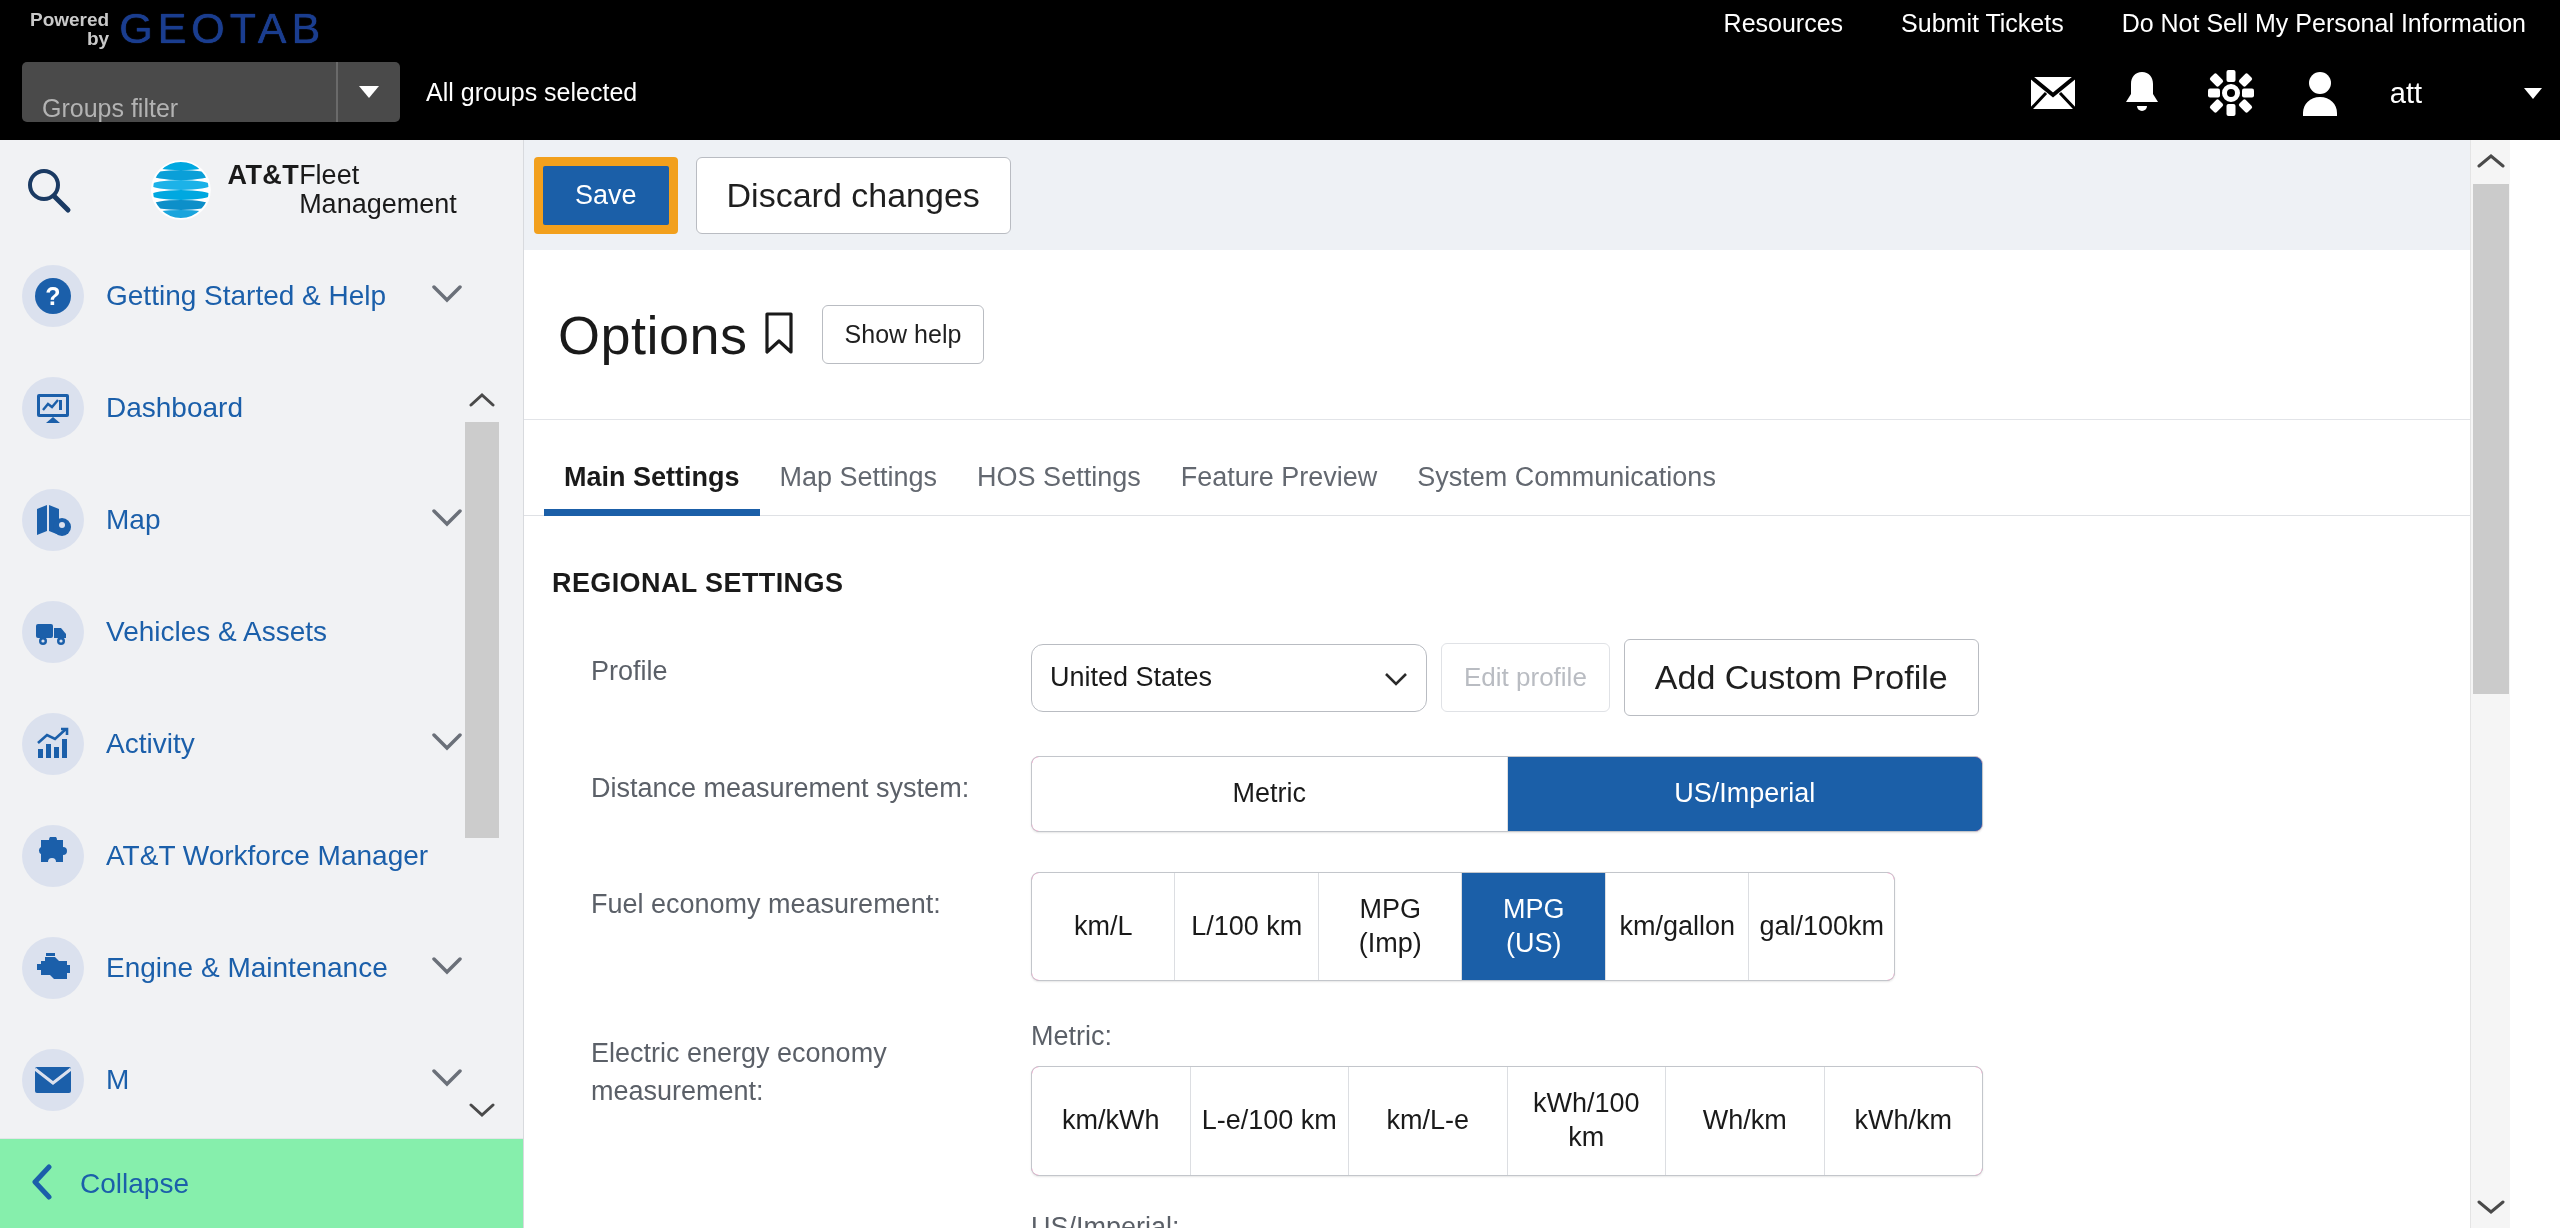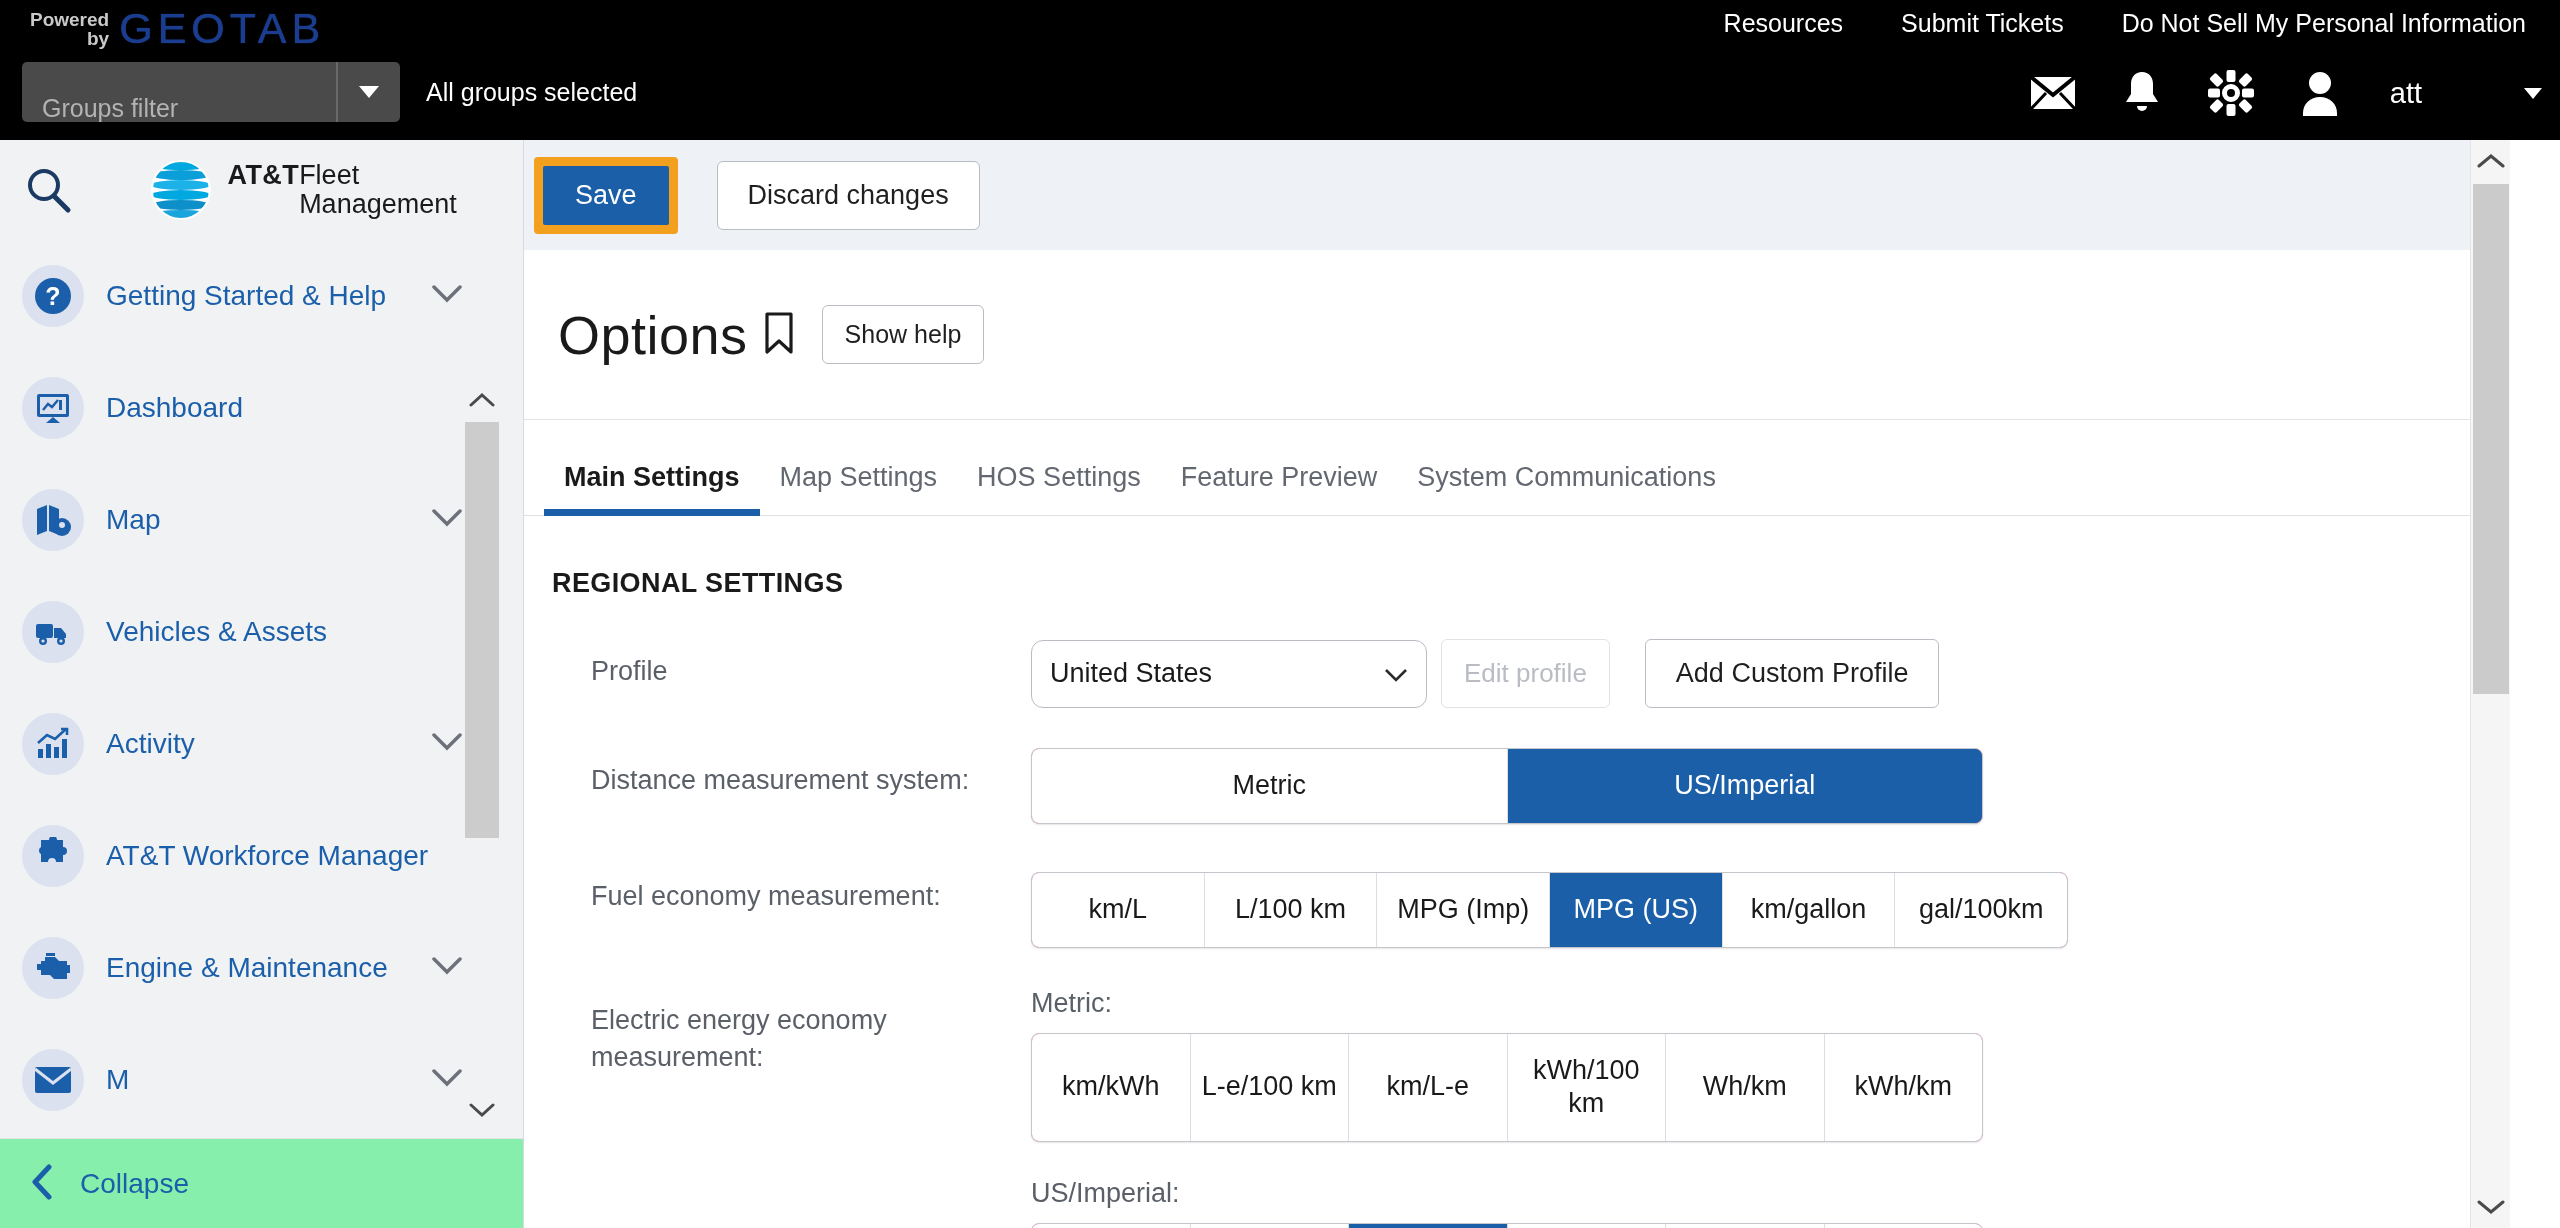--- a/index.html
+++ b/index.html
@@ -145,22 +145,22 @@
   .save-focus {
     padding: 9px; background: #f2a01d; border-radius: 4px;
   }
   .btn-save {
     background: #1b5fa8; color: #ffffff; border: none;
     font-size: 27px; font-family: inherit;
     padding: 14px 32px; border-radius: 2px; cursor: pointer;
   }
   .btn-outline {
     background: #ffffff; color: #1f1f1f; border: 1px solid #b9bcc2;
-    font-size: 27px; font-family: inherit;
-    padding: 18px 30px; border-radius: 6px; cursor: pointer; margin-left: 21px;
+    font-size: 34px; font-family: inherit;
+    padding: 18px 30px; border-radius: 6px; cursor: pointer;
   }
 
   .title-block {
     height: 170px; display: flex; align-items: center; gap: 16px;
     padding-left: 34px; border-bottom: 1px solid #e2e4e8;
     background: #ffffff;
   }
   .page-title { font-size: 54px; font-weight: 400; color: #1a1a1a; letter-spacing: .5px; }
   .btn-showhelp {
     background: #ffffff; border: 1px solid #b9bcc2; border-radius: 6px;
@@ -218,21 +218,21 @@
     box-shadow: 0 1px 2px rgba(0,0,0,.10);
   }
   .seg-item {
     font-size: 27px; color: #1a1a1a; background: #ffffff;
     display: flex; align-items: center; justify-content: center;
     text-align: center; padding: 20px 10px; border-right: 1px solid #dcdee2;
     cursor: pointer; line-height: 1.25;
   }
   .seg-item:last-child { border-right: none; }
   .seg-item.sel { background: #1b5fa8; color: #ffffff; }
-  .seg-fuel { width: 1037px; margin-top: 8px; }
+  .seg-fuel { width: 864px; }
   .seg-fuel .seg-item { flex: 1; }
   .seg-dist { width: 952px; }
   .seg-dist .seg-item { flex: 1; }
   .seg-metric { width: 952px; }
   .seg-metric .seg-item { flex: 1; }
   .seg-us { width: 952px; height: 88px; }
   .seg-us .seg-item { flex: 1; }
   .sub-label { font-size: 27px; color: #5b6068; margin-bottom: 14px; }
   .sub-label.second { margin-top: 36px; }
 

